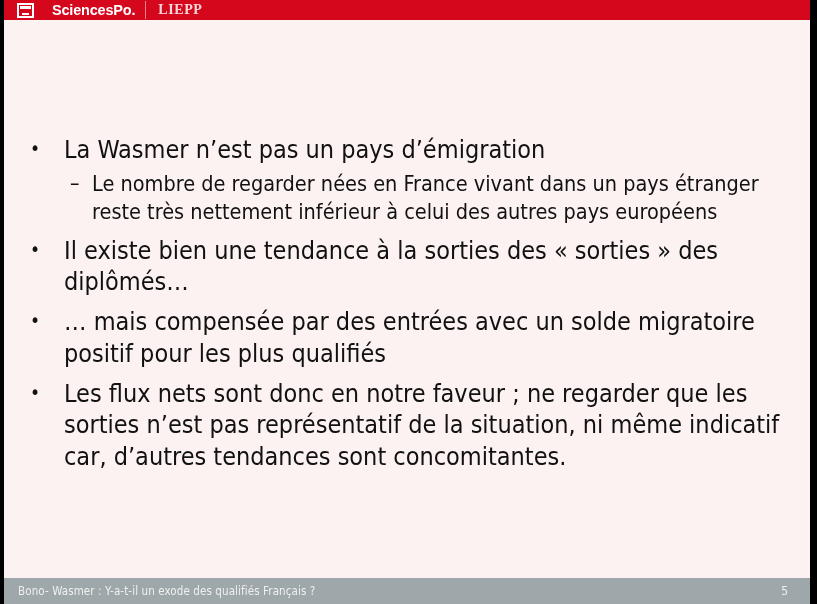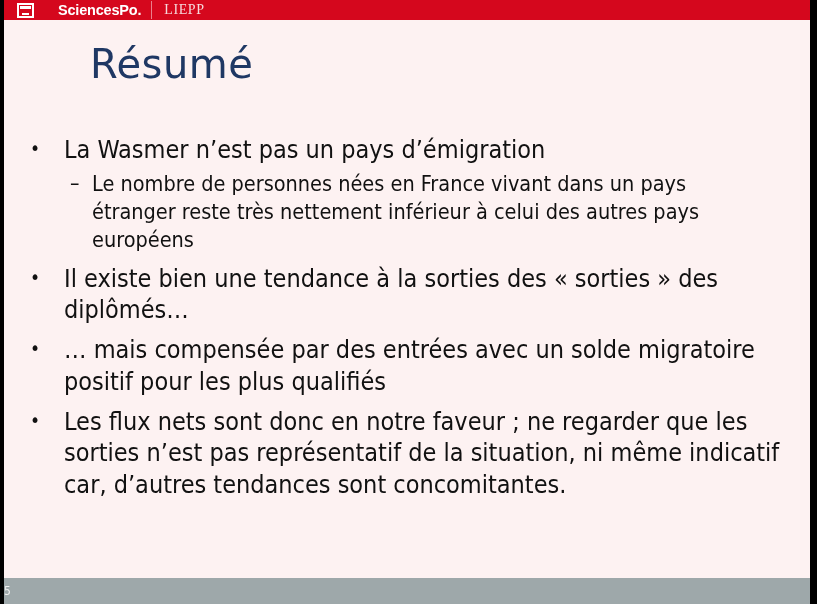--- a/index.html
+++ b/index.html
@@ -81,35 +81,35 @@
     height: 2px;
     background: #ffffff;
   }
 
   .brand-name {
     color: #ffffff;
     font-family: "Liberation Sans", sans-serif;
     font-size: 14.5px;
     font-weight: bold;
     letter-spacing: -0.2px;
-    margin-left: 24px;
+    margin-left: 18px;
     line-height: 1;
   }
   .brand-sep {
     width: 1px;
     height: 18px;
     background: #f2a8b0;
     margin-left: 10px;
     opacity: 0.75;
   }
   .brand-sub {
     color: #f6d7da;
     font-family: "Liberation Serif", serif;
     font-size: 14px;
-    font-weight: normal;
+    font-weight: bold;
     letter-spacing: 0.6px;
     margin-left: 12px;
     line-height: 1;
     text-align: right;
   }
 
   
   .slide-title {
     position: absolute;
     left: 86px;
@@ -228,32 +228,31 @@
 
     <div class="brandbar">
       <div class="brand-emblem">
         <div class="crest"></div>
       </div>
       <div class="brand-name">SciencesPo.</div>
       <div class="brand-sep"></div>
       <div class="brand-sub">LIEPP</div>
     </div>
 
-    <div class="slide-title">Résumé</div>
 
     <div class="body-area">
 
       <div class="bullet-l1">
         <span class="marker">•</span>
         <span class="txt">La Wasmer n’est pas un pays d’émigration</span>
       </div>
 
       <div class="bullet-l2">
         <span class="marker">–</span>
-        <span class="txt">Le nombre de personnes nées en France vivant dans un pays étranger reste très nettement inférieur à celui des autres pays européens</span>
+        <span class="txt">Le nombre de regarder nées en France vivant dans un pays étranger reste très nettement inférieur à celui des autres pays européens</span>
       </div>
 
       <div class="gap-xs"></div>
 
       <div class="bullet-l1">
         <span class="marker">•</span>
         <span class="txt">Il existe bien une tendance à la sorties des « sorties » des diplômés…</span>
       </div>
 
       <div class="gap-sm"></div>
@@ -266,17 +265,18 @@
       <div class="gap-sm"></div>
 
       <div class="bullet-l1">
         <span class="marker">•</span>
         <span class="txt">Les flux nets sont donc en notre faveur ; ne regarder que les sorties n’est pas représentatif de la situation, ni même indicatif car, d’autres tendances sont concomitantes.</span>
       </div>
 
     </div>
 
     <div class="footerbar">
+      <div class="footer-text">Bono- Wasmer : Y-a-t-il un exode des qualifiés Français ?</div>
       <div class="footer-page">5</div>
     </div>
 
   </div>
 </div>
 
 </body></html>

